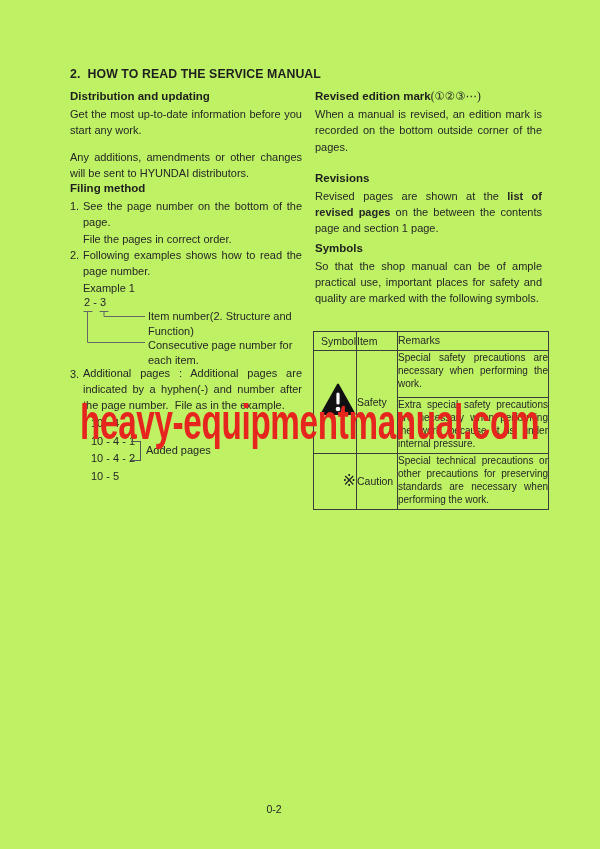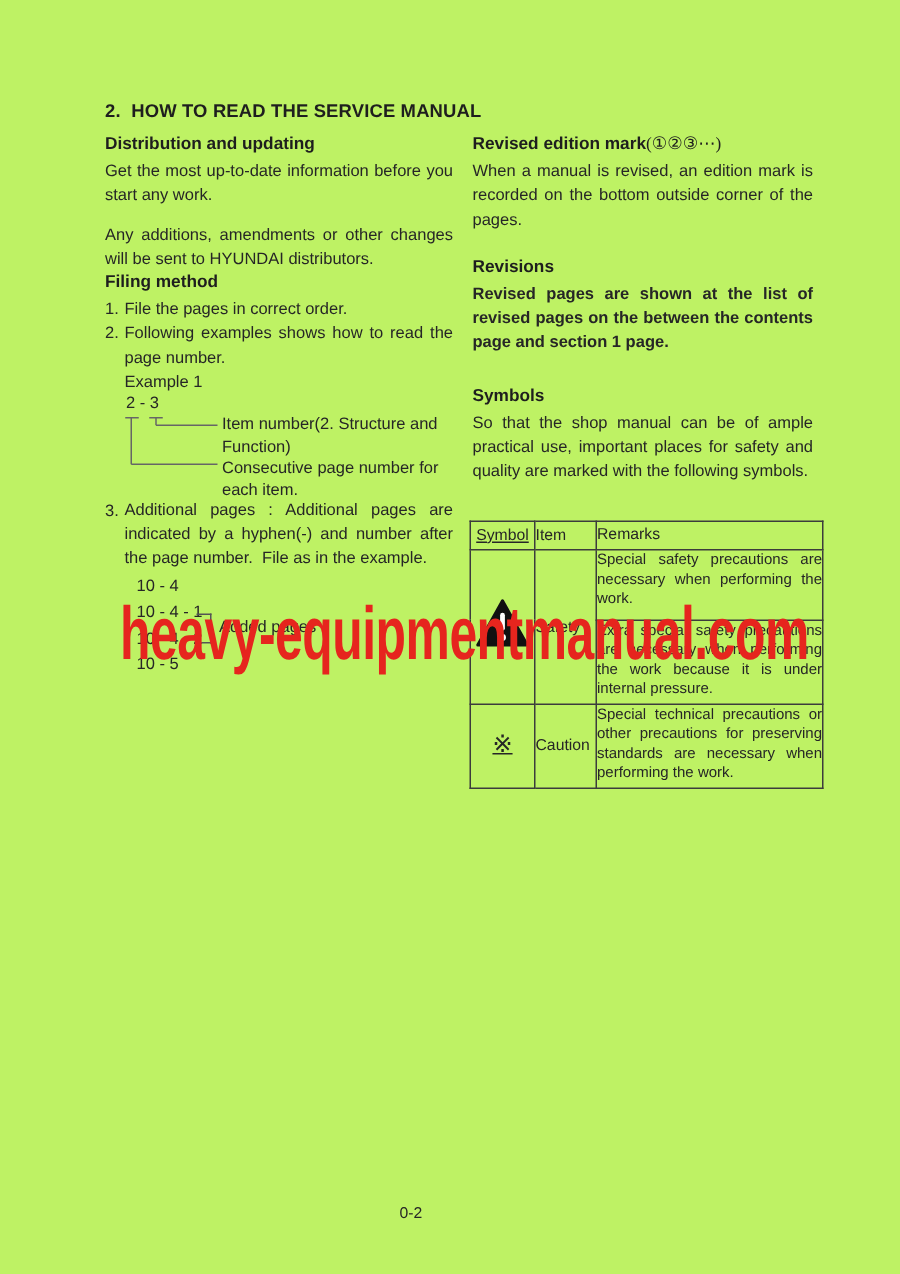--- a/index.html
+++ b/index.html
@@ -9,42 +9,42 @@
   .page-title{position:absolute;left:70px;top:67px;font-size:12.3px;font-weight:bold;
               letter-spacing:0.1px;color:#1e1e1e;}
   .col{position:absolute;top:89px;}
   .col-left{left:70px;width:232px;}
   .col-right{left:315px;width:227px;}
   .h{font-size:11.5px;font-weight:bold;line-height:14px;margin:0 0 3px 0;color:#1e1e1e;}
   .h .nb{font-weight:normal;font-family:Liberation Serif, serif;}
   .p{font-size:11px;line-height:16.3px;text-align:justify;margin:0;}
   .mb10{margin-bottom:10px;}
   .mb16{margin-bottom:16px;}
-  .mb6{margin-bottom:20px;font-weight:bold;}
+  .mb6{margin-bottom:4px;}
   .oli{position:relative;padding-left:13px;font-size:11px;line-height:16.3px;}
   .oli .num{position:absolute;left:0;top:0;}
   .oli .just{text-align:justify;}
   
   .diagram{position:relative;height:70px;font-size:11px;}
   .diagram .code{position:absolute;left:1px;top:0;line-height:13px;}
   .dlines{position:absolute;left:0;top:14px;}
   .dlabel{position:absolute;left:65px;width:150px;font-size:11px;line-height:15px;}
   .dlabel.l1{top:13px;}
   .dlabel.l2{top:42px;}
   
   .pagelist{position:relative;margin-top:2px;font-size:11px;}
   .pl-item{line-height:17.5px;padding-left:8px;}
   .bracket{position:absolute;left:48px;top:26px;width:9px;height:18px;
            border-top:1px solid #555;border-right:1px solid #555;border-bottom:1px solid #555;}
   .added-label{position:absolute;left:63px;top:27px;font-size:11px;}
   
   .symtable{border-collapse:collapse;width:232px;margin:24px 0 0 -2px;table-layout:fixed;}
   .symtable th,.symtable td{border:1px solid #3c3c3c;padding:0;}
   .symtable th{font-weight:normal;font-size:10.5px;height:18px;color:#262626;}
-  .c-symbol{width:42px;text-align:center;vertical-align:middle;text-decoration:underline;}
+  .c-symbol{width:42px;text-align:right;vertical-align:middle;}
   .c-item{width:40px;text-align:left;vertical-align:middle;font-size:10.5px;margin-left:47px;}
   .c-remarks{width:150px;font-size:10px;line-height:13px;text-align:justify;
              padding:3px 4px 3px 5px;vertical-align:top;}
   .r1 .c-remarks{height:46px;}
   .r2 .c-remarks{height:55px;}
   .r3 td{height:55px;}
   .caution-glyph{font-size:16px;line-height:16px;}
   
   .watermark{position:absolute;left:80px;top:397px;z-index:6;font-size:50px;font-weight:bold;
              line-height:1;color:#e6251e;white-space:nowrap;transform:scaleX(0.665);
@@ -60,20 +60,21 @@
 
   <div class="col col-left">
     <div class="h">Distribution and updating</div>
     <p class="p mb10">Get the most up-to-date information before you start any work.</p>
     <p class="p">Any additions, amendments or other changes will be sent to HYUNDAI distributors.</p>
 
     <div class="h">Filing method</div>
 
     <div class="oli">
       <span class="num">1.</span>
+      <div class="just">See the page number on the bottom of the page.</div>
       <div>File the pages in correct order.</div>
     </div>
 
     <div class="oli">
       <span class="num">2.</span>
       <div class="just">Following examples shows how to read the page number.</div>
       <div>Example 1</div>
 
       <div class="diagram">
         <span class="code">2 - 3</span>

